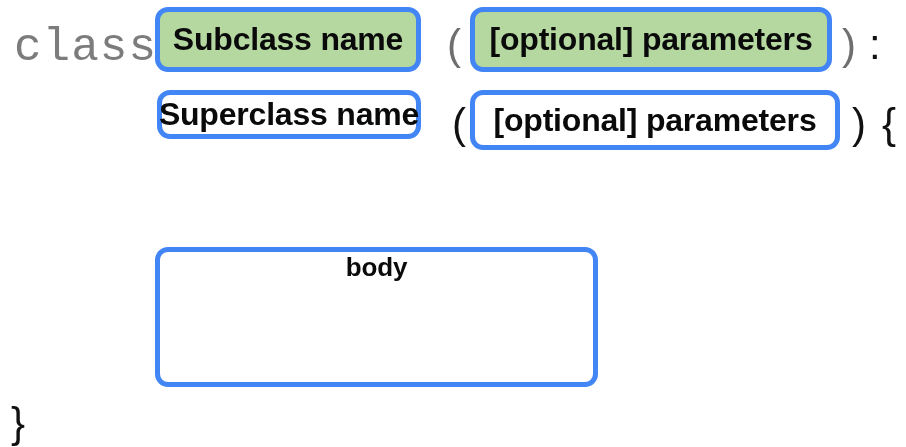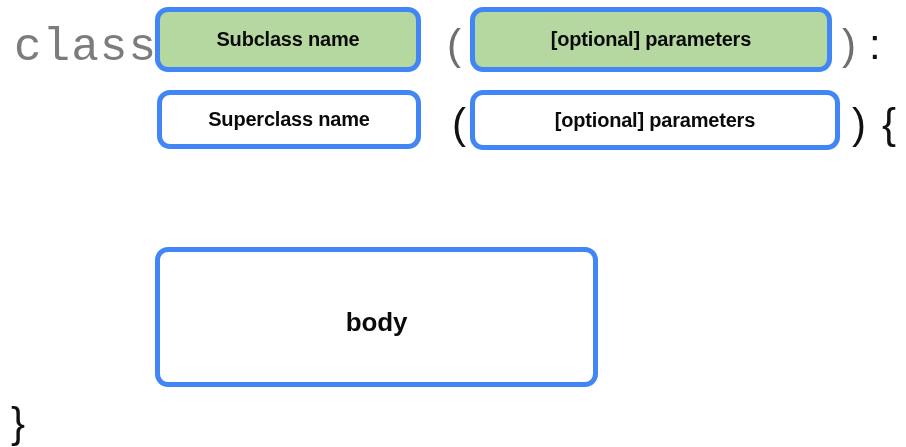--- a/index.html
+++ b/index.html
@@ -54,31 +54,30 @@
     align-items: center;
     justify-content: center;
     background: #ffffff;
   }
   .slot.filled {
     background: #b4d8a0;
   }
   .slot-label {
     font-family: "Liberation Sans", sans-serif;
     font-weight: 700;
-    font-size: 20px;
+    font-size: 32px;
     color: #0a0a0a;
     letter-spacing: -0.2px;
     white-space: nowrap;
   }
   .slot.body-slot {
     align-items: flex-start;
     justify-content: center;
   }
   .slot.body-slot .slot-label {
-    margin-top: 55px;
     font-weight: 700;
     font-size: 26px;
   }
 </style>
 </head>
 <body>
 
 <div id="canvas">
 
   <span class="token kw-class" style="left:14px; top:25px;">class</span>
@@ -90,21 +89,21 @@
   <span class="token punct punct-gray" style="left:447px; top:24px;">(</span>
 
   <div class="slot filled" style="left:470px; top:7px; width:362px; height:65px;">
     <span class="slot-label">[optional] parameters</span>
   </div>
 
   <span class="token punct punct-gray" style="left:842px; top:24px;">)</span>
 
   <span class="token punct punct-dark" style="left:869px; top:24px;">:</span>
 
-  <div class="slot" style="left:157px; top:90px; width:264px; height:59px;">
+  <div class="slot" style="left:157px; top:90px; width:264px; height:49px;">
     <span class="slot-label">Superclass name</span>
   </div>
 
   <span class="token punct punct-dark" style="left:452px; top:103px;">(</span>
 
   <div class="slot" style="left:470px; top:90px; width:370px; height:60px;">
     <span class="slot-label">[optional] parameters</span>
   </div>
 
   <span class="token punct punct-dark" style="left:852px; top:103px;">)</span>

